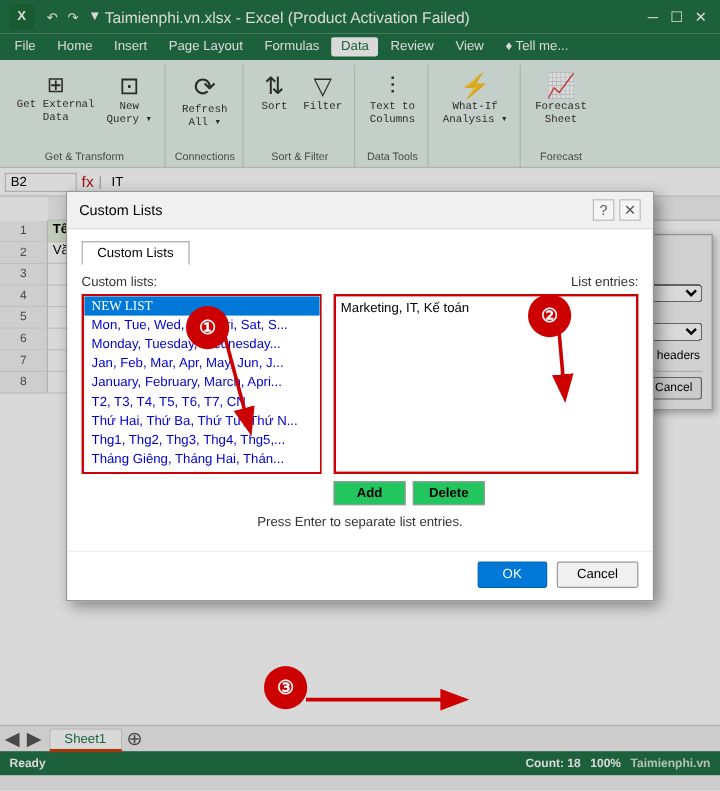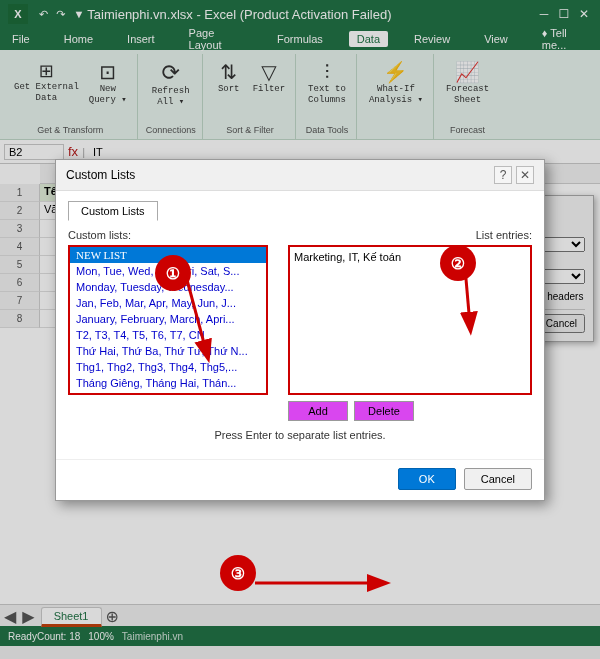--- a/index.html
+++ b/index.html
@@ -24,21 +24,21 @@
     .excel-icon { width: 20px; height: 20px; background: #1d6b3a; color: white; font-size: 11px; font-weight: bold; display: flex; align-items: center; justify-content: center; margin-right: 4px; }
 
     
     .menu-bar {
       background: #217346;
       color: white;
       height: 22px;
       display: flex;
       align-items: center;
       padding: 0 4px;
-      gap: 18px;
+      gap: 2px;
     }
     .menu-item { padding: 2px 8px; cursor: pointer; font-size: 11px; border-radius: 2px; }
     .menu-item.active { background: white; color: #217346; }
 
     
     .ribbon {
       background: #e8f4ee;
       border-bottom: 1px solid #c0d8c8;
       height: 90px;
       display: flex;
@@ -109,21 +109,22 @@
 
     
     .status-bar {
       background: #217346;
       color: white;
       height: 20px;
       display: flex;
       align-items: center;
       padding: 0 8px;
       font-size: 10px;
-      justify-content: flex-start;
+      justify-content: space-between;
+      font-weight: bold;
     }
 
     
     .sheet-tabs {
       background: #f0f0f0;
       height: 22px;
       display: flex;
       align-items: flex-end;
       border-top: 1px solid #ccc;
       padding-left: 4px;
@@ -182,39 +183,39 @@
       align-items: center;
       justify-content: space-between;
     }
     .dialog-title { font-size: 12px; font-weight: normal; }
     .dialog-title-controls { display: flex; gap: 4px; }
     .dialog-ctrl-btn { width: 18px; height: 18px; display: flex; align-items: center; justify-content: center; cursor: pointer; font-size: 12px; color: #555; border: 1px solid #bbb; background: #f5f5f5; }
     .dialog-body { padding: 10px 12px; }
     .tab-strip { display: flex; margin-bottom: 8px; }
     .tab-btn { padding: 3px 12px; border: 1px solid #aaa; background: #e0e0e0; font-size: 11px; cursor: pointer; }
     .tab-btn.active { background: white; border-bottom: 1px solid white; }
-    .dialog-content { display: flex; gap: 20px; }
+    .dialog-content { display: flex; gap: 10px; }
     .list-panel { flex: 0 0 200px; display: flex; flex-direction: column; }
     .panel-label { font-size: 11px; color: #333; margin-bottom: 4px; }
     .list-box {
       flex: 1;
       border: 1px solid #999;
       min-height: 150px;
       max-height: 150px;
       overflow-y: auto;
       font-size: 11px;
       background: white;
     }
     .list-box-item { padding: 2px 6px; cursor: pointer; color: #0000cc; }
     .list-box-item.selected { background: #0078d7; color: white; font-family: Liberation Serif, serif; }
     .entries-panel { flex: 1; display: flex; flex-direction: column; }
     .entries-label { font-size: 11px; color: #333; margin-bottom: 4px; text-align: right; }
     .entries-box { border: 2px solid #d00; flex: 1; min-height: 150px; max-height: 150px; overflow-y: auto; padding: 4px; font-size: 11px; font-family: Arial; }
     .dialog-side-btns { display: flex; flex-direction: column; gap: 4px; margin-top: 18px; }
-    .side-btn { padding: 3px 10px; border: 1px solid #999; background: #d946ef; font-size: 11px; cursor: pointer; min-width: 60px; }
+    .side-btn { padding: 3px 10px; border: 1px solid #999; background: #22c55e; font-size: 11px; cursor: pointer; min-width: 60px; font-weight: bold; }
     .hint-text { font-size: 11px; color: #333; text-align: center; margin: 8px 0; }
     .dialog-footer { display: flex; justify-content: center; gap: 8px; padding: 8px 12px 10px; }
     .ok-btn { padding: 4px 20px; background: #0078d7; color: white; border: 1px solid #0063b1; font-size: 11px; cursor: pointer; border-radius: 2px; }
     .cancel-btn { padding: 4px 16px; background: #f0f0f0; border: 1px solid #999; font-size: 11px; cursor: pointer; border-radius: 2px; }
 
     
     .red-border { border: 2px solid #cc0000 !important; }
   </style>
 </head>
 <body>

